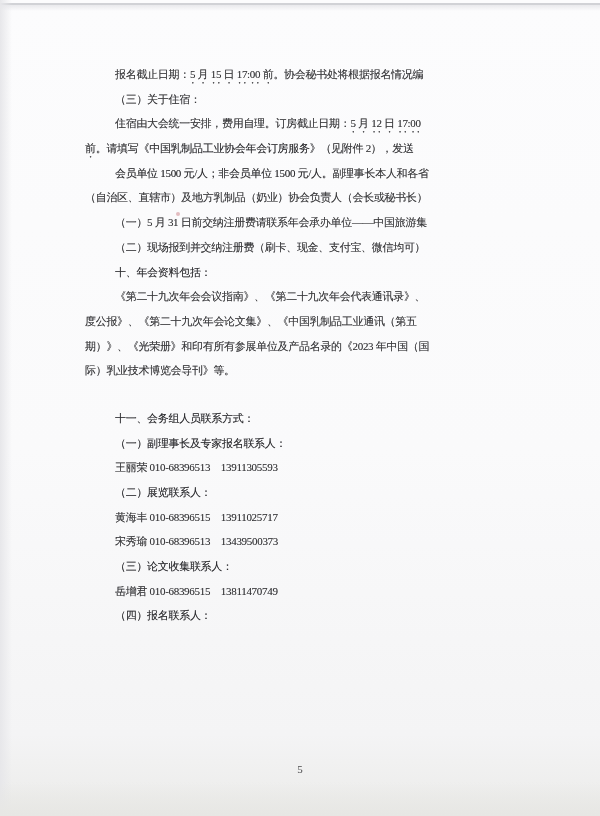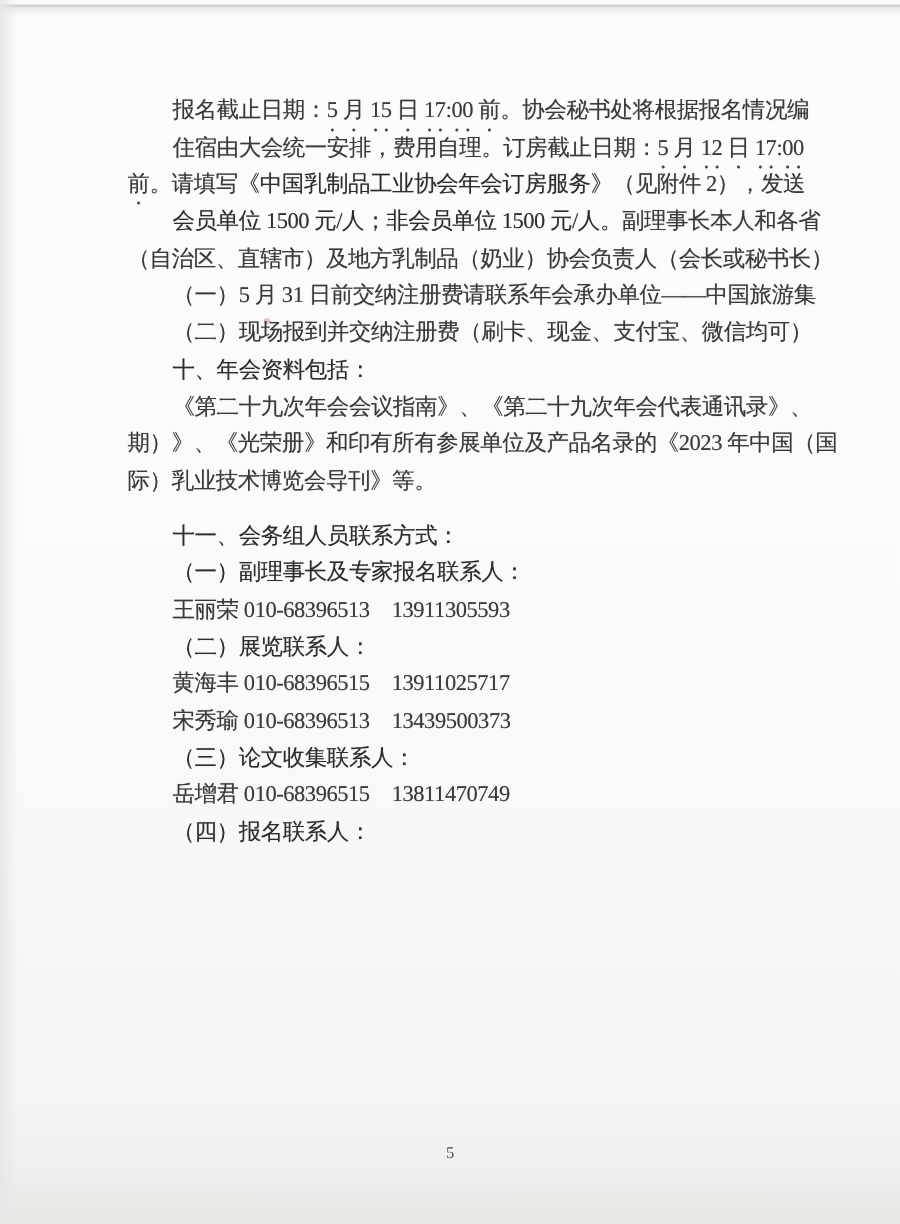--- a/index.html
+++ b/index.html
@@ -47,31 +47,31 @@
     border-radius: 50%;
     background: #d9a3a6;
     opacity: .7;
   }
   .doc-body {
     position: absolute;
     left: 85px;
     top: 62px;
     width: 480px;
     color: #3a3a3c;
-    font-size: 15px;
+    font-size: 11px;
     line-height: 24.7px;
     letter-spacing: -0.3px;
     text-shadow: 0 0 0.5px rgba(70,70,75,.55);
   }
   .line {
     white-space: nowrap;
     height: 24.7px;
   }
   .line.indent { text-indent: 30px; }
-  .line.gap { margin-top: 12px; }
+  .line.gap { margin-top: 23px; }
   .bold {
     font-weight: 400;
     color: #2d2d30;
   }
   .emph {
     -webkit-text-emphasis: filled dot #48484b;
     -webkit-text-emphasis-position: under right;
     text-emphasis: filled dot #48484b;
     text-emphasis-position: under right;
   }
@@ -91,28 +91,30 @@
 
 <div class="page">
   <div class="edge-top"></div>
   <div class="edge-top-halo"></div>
   <div class="edge-left"></div>
   <div class="edge-bottom"></div>
   <div class="speck"></div>
 
   <div class="doc-body" id="doc-body">
       <div class="line indent"><span class="">报名截止日期：</span><span class="emph">5 月 15 日 17:00 前</span><span class="">。协会秘书处将根据报名情况编</span></div>
+      <div class="line indent"><span class="">（三）关于住宿：</span></div>
       <div class="line indent"><span class="">住宿由大会统一安排，费用自理。订房截止日期：</span><span class="emph">5 月 12 日 17:00</span></div>
       <div class="line"><span class="emph">前</span><span class="">。请填写</span><span class="bold ">《中国乳制品工业协会年会订房服务》</span><span class="">（见附件 2），发送</span></div>
       <div class="line indent"><span class="bold ">会员单位 1500 元/人；非会员单位 1500 元/人。</span><span class="">副理事长本人和各省</span></div>
       <div class="line"><span class="">（自治区、直辖市）及地方乳制品（奶业）协会负责人（会长或秘书长）</span></div>
       <div class="line indent"><span class="">（一）5 月 31 日前交纳注册费请联系年会承办单位——中国旅游集</span></div>
       <div class="line indent"><span class="">（二）现场报到并交纳注册费（刷卡、现金、支付宝、微信均可）</span></div>
       <div class="line indent"><span class="bold ">十、年会资料包括：</span></div>
       <div class="line indent"><span class="">《第二十九次年会会议指南》、《第二十九次年会代表通讯录》、</span></div>
+      <div class="line"><span class="">度公报》、《第二十九次年会论文集》、《中国乳制品工业通讯（第五</span></div>
       <div class="line"><span class="">期）》、《光荣册》和印有所有参展单位及产品名录的《2023 年中国（国</span></div>
       <div class="line"><span class="">际）乳业技术博览会导刊》等。</span></div>
       <div class="line indent gap"><span class="bold ">十一、会务组人员联系方式：</span></div>
       <div class="line indent"><span class="bold ">（一）副理事长及专家报名联系人：</span></div>
       <div class="line indent"><span class="">王丽荣 010-68396513　13911305593</span></div>
       <div class="line indent"><span class="bold ">（二）展览联系人：</span></div>
       <div class="line indent"><span class="">黄海丰 010-68396515　13911025717</span></div>
       <div class="line indent"><span class="">宋秀瑜 010-68396513　13439500373</span></div>
       <div class="line indent"><span class="bold ">（三）论文收集联系人：</span></div>
       <div class="line indent"><span class="">岳增君 010-68396515　13811470749</span></div>

